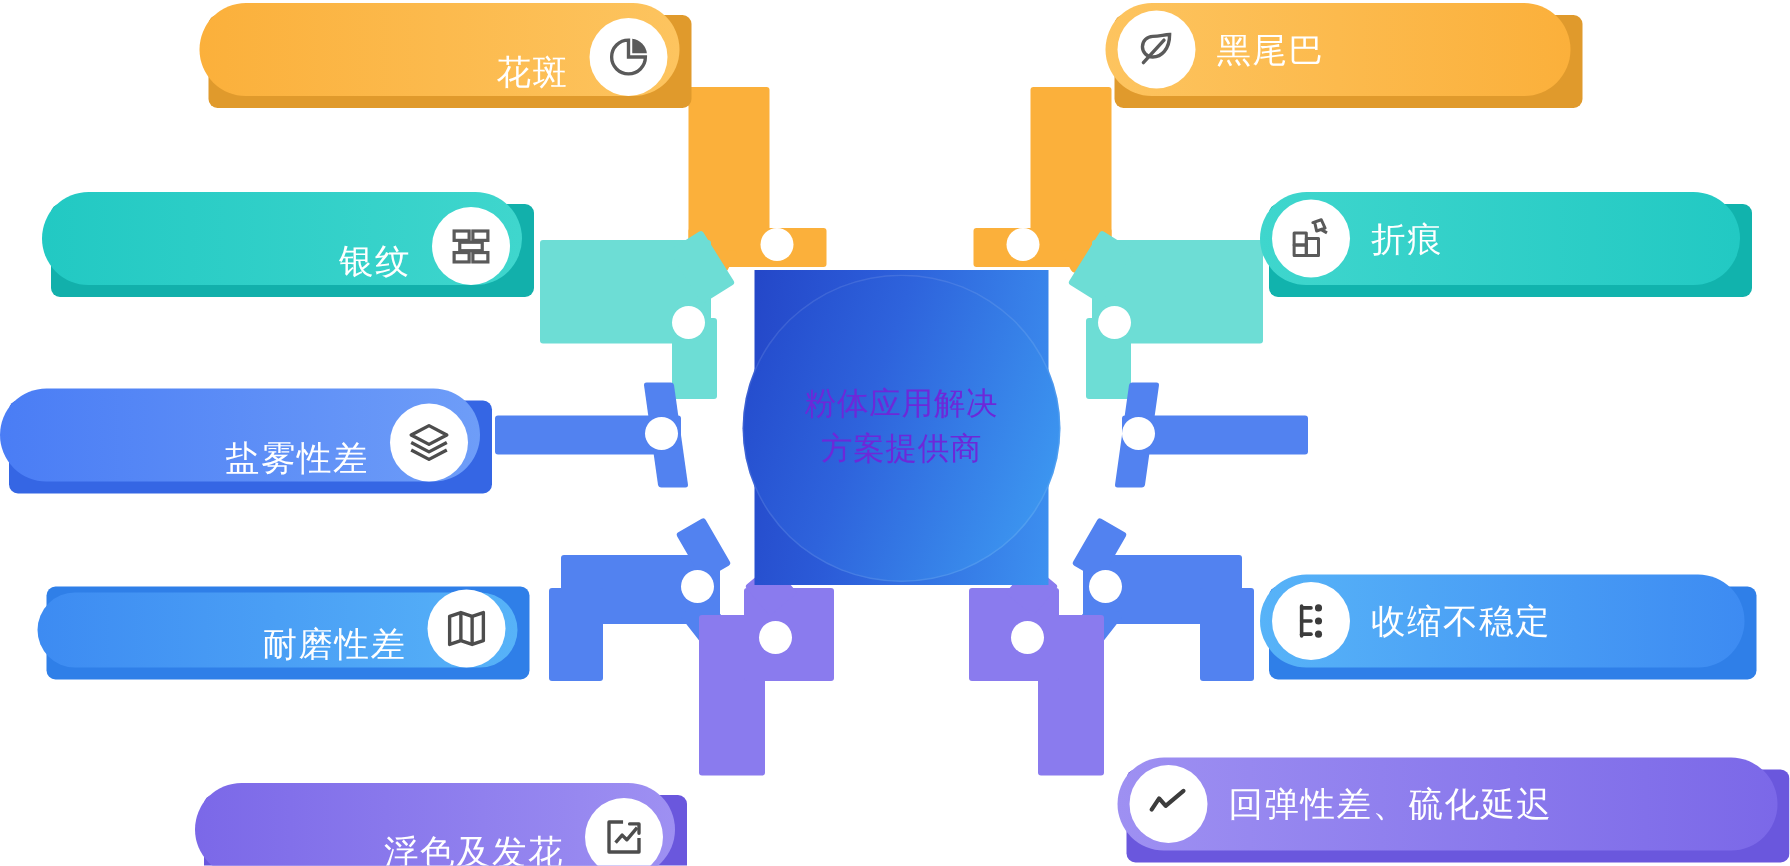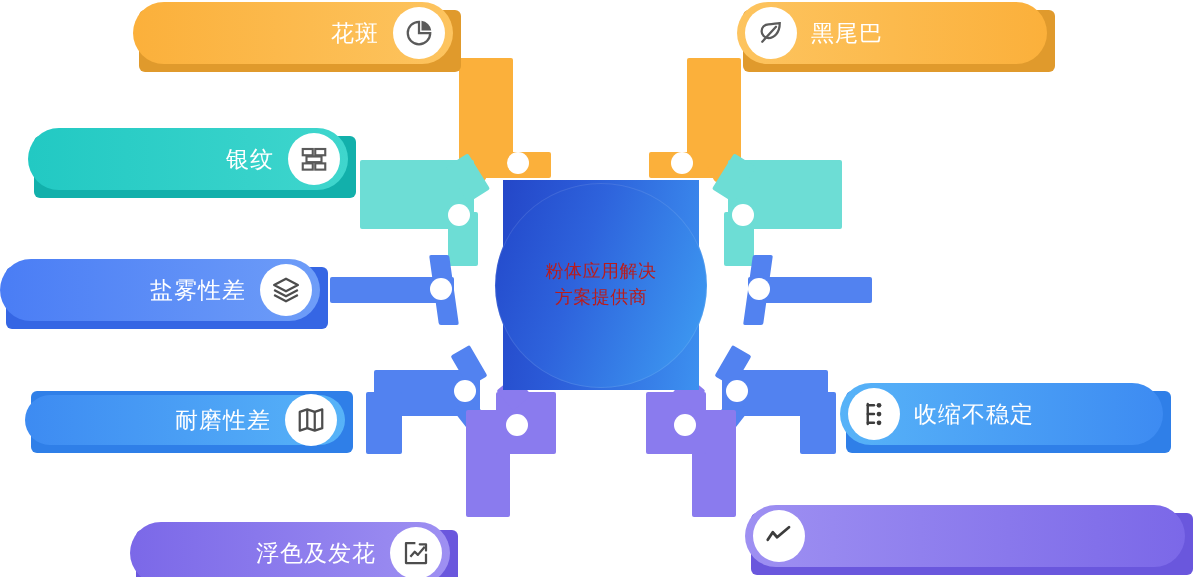--- a/index.html
+++ b/index.html
@@ -15,35 +15,35 @@
 
   
   #center-node{position:absolute;left:503px;top:180px;width:196px;height:210px;}
   #center-square{position:absolute;inset:0;
       background:linear-gradient(100deg,#2447c8 0%,#2b5bd8 35%,#3d91f0 100%);}
   #center-circle{position:absolute;left:-8px;top:3px;width:212px;height:205px;
       border-radius:50%;
       background:linear-gradient(110deg,#2246c9 0%,#2e63dc 40%,#3fa0f4 100%);
       box-shadow:inset 0 0 0 1px rgba(255,255,255,.10);}
   #center-label{position:absolute;inset:0;display:flex;flex-direction:column;
-      align-items:center;justify-content:center;color:#b91c1c;font-size:18px;
+      align-items:center;justify-content:center;color:#6d28d9;font-size:21px;
       line-height:1.42;letter-spacing:.5px;white-space:pre-line;text-align:center;}
 
   
   .pill{position:absolute;display:flex;align-items:center;height:62px;}
   .pill .shade{position:absolute;left:6px;top:8px;right:-8px;bottom:-8px;
       border-radius:6px;z-index:0;}
   .pill .body{position:absolute;left:0;top:0;right:0;bottom:0;border-radius:32px;
       z-index:1;display:flex;align-items:center;}
   .pill .txt{position:relative;z-index:3;color:#ffffff;font-size:23px;
       letter-spacing:1px;white-space:nowrap;}
   .pill .ico{position:relative;z-index:3;width:52px;height:52px;border-radius:50%;
       background:#ffffff;display:flex;align-items:center;justify-content:center;
       flex:0 0 auto;}
-  .pill.left .body{justify-content:flex-end;padding-right:6px;}
+  .pill.left .body{justify-content:flex-end;padding-right:6px;align-items:flex-end;}
   .pill.left .txt{margin-right:14px;}
   .pill.left .ico{margin-right:2px;}
   .pill.right .body{justify-content:flex-start;padding-left:6px;}
   .pill.right .txt{margin-left:14px;}
   .pill.right .ico{margin-left:2px;}
   .pill .ico svg{display:block;}
 </style>
 </head>
 <body>
 
@@ -203,20 +203,35 @@
       <span class="ico">
         <svg width="30" height="30" viewBox="0 0 24 24" fill="none" stroke="#5a5a5a" stroke-width="1.8" stroke-linecap="round">
           <path d="M19 4c0 8-4.5 12-9 12a5.5 5.5 0 0 1 0-11c4 0 6-1 9-1z"></path>
             <path d="M16 7 5 19"></path>
         </svg>
       </span>
       <span class="txt">黑尾巴</span>
     </div>
   </div>
 
+  <div class="pill right" style="left:840px;top:128px;width:320px;">
+    <div class="shade" style="background:#11b3ad;"></div>
+    <div class="body" style="background:linear-gradient(90deg,#3fd6cd 0%,#22c9c3 100%);">
+      <span class="ico">
+        <svg width="30" height="30" viewBox="0 0 24 24" fill="none" stroke="#5a5a5a" stroke-width="1.6" stroke-linejoin="round">
+          <rect x="3" y="9" width="6.5" height="6.5"></rect>
+            <rect x="3" y="15.5" width="6.5" height="5.5"></rect>
+          <rect x="9.5" y="12" width="6.5" height="9"></rect>
+          <path d="M13 3.5 17.5 2l2 4.5-4.5 1.5-1-4.5z"></path>
+            <path d="M17 7 20.5 9"></path>
+        </svg>
+      </span>
+      <span class="txt">折痕</span>
+    </div>
+  </div>
 
 
   <div class="pill right" style="left:840px;top:383px;width:323px;">
     <div class="shade" style="background:#2f7fe8;"></div>
     <div class="body" style="background:linear-gradient(90deg,#57b3f8 0%,#3d8bf2 100%);text-align:center;">
       <span class="ico">
         <svg width="30" height="30" viewBox="0 0 24 24" fill="none" stroke="#3c3c3c" stroke-width="1.9" stroke-linecap="round">
           <path d="M7 4v16"></path>
             <path d="M7 12h5"></path>
             <path d="M7 5h5"></path>
@@ -231,16 +246,17 @@
   </div>
 
   <div class="pill right" style="left:745px;top:505px;width:440px;">
     <div class="shade" style="background:#6a57dd;"></div>
     <div class="body" style="background:linear-gradient(90deg,#9e90f2 0%,#7b68e8 100%);">
       <span class="ico">
         <svg width="30" height="30" viewBox="0 0 24 24" fill="none" stroke="#3c3c3c" stroke-width="2.2" stroke-linecap="round" stroke-linejoin="round">
           <path d="M3 15l4-6 3.5 4L20 5"></path>
         </svg>
       </span>
+      <span class="txt">回弹性差、硫化延迟</span>
     </div>
   </div>
 
 </div>
 
 </body></html>

